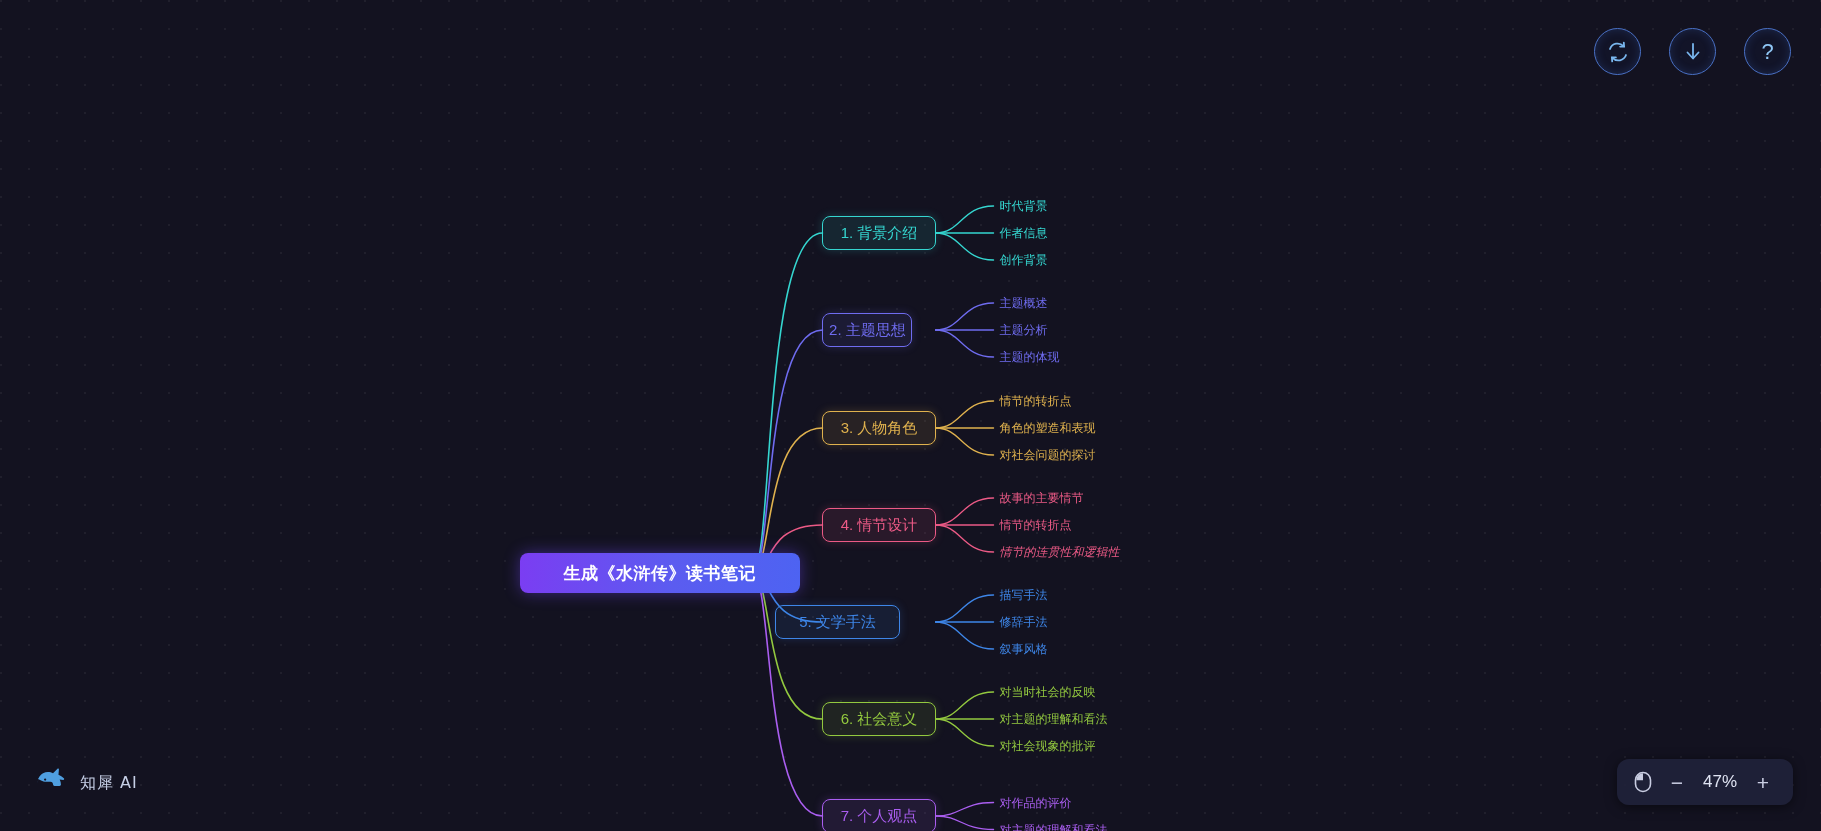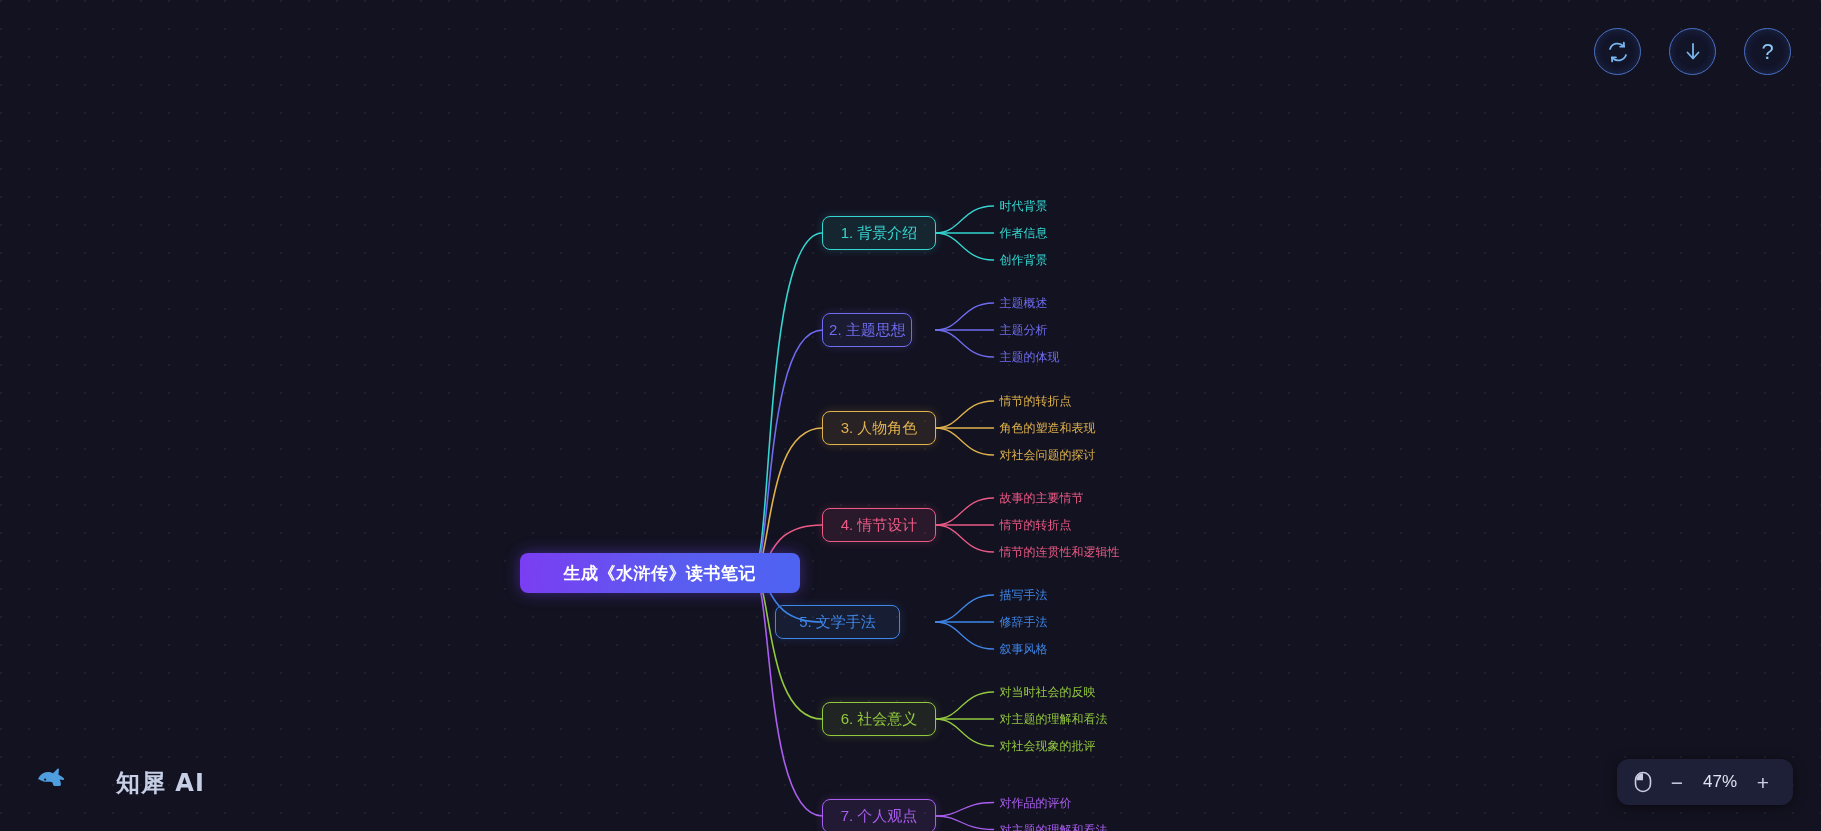--- a/index.html
+++ b/index.html
@@ -131,26 +131,25 @@
     transform: translateY(-50%);
   }
 
   
   #logo {
     position: absolute;
     left: 32px; bottom: 28px;
     display: flex; align-items: center; gap: 12px;
   }
   #logo-text {
-    font-size: 24px;
-    font-weight: bold;
+    font-size: 16px;
+    font-weight: normal;
     color: #c6cfe6;
     font-family: "DejaVu Sans", sans-serif;
     letter-spacing: 1px;
-    margin-left: 36px;
   }
 
   
   #zoom-bar {
     position: absolute;
     right: 28px; bottom: 26px;
     height: 46px;
     min-width: 175px;
     border-radius: 12px;
     background: rgba(32,34,58,0.88);
@@ -246,21 +245,21 @@
         <div class="leaf-label" style="left: 999.547px; top: 303px; color: rgb(111, 108, 240);">主题概述</div>
         <div class="leaf-label" style="left: 999.547px; top: 330px; color: rgb(111, 108, 240);">主题分析</div>
         <div class="leaf-label" style="left: 999.547px; top: 357px; color: rgb(111, 108, 240);">主题的体现</div>
         <div class="node branch" style="left: 822.453px; top: 411px; width: 113.094px; border-color: rgb(224, 178, 78); color: rgb(224, 178, 78); background: rgba(224, 178, 78, 0.1); box-shadow: rgba(224, 178, 78, 0.22) 0px 0px 10px;">3. 人物角色</div>
         <div class="leaf-label" style="left: 999.547px; top: 401px; color: rgb(224, 178, 78);">情节的转折点</div>
         <div class="leaf-label" style="left: 999.547px; top: 428px; color: rgb(224, 178, 78);">角色的塑造和表现</div>
         <div class="leaf-label" style="left: 999.547px; top: 455px; color: rgb(224, 178, 78);">对社会问题的探讨</div>
         <div class="node branch" style="left: 822.453px; top: 508px; width: 113.094px; border-color: rgb(236, 90, 134); color: rgb(236, 90, 134); background: rgba(236, 90, 134, 0.1); box-shadow: rgba(236, 90, 134, 0.22) 0px 0px 10px;">4. 情节设计</div>
         <div class="leaf-label" style="left: 999.547px; top: 498px; color: rgb(236, 90, 134);">故事的主要情节</div>
         <div class="leaf-label" style="left: 999.547px; top: 525px; color: rgb(236, 90, 134);">情节的转折点</div>
-        <div class="leaf-label" style="left: 999.547px; top: 552px; color: rgb(236, 90, 134);">情节的连贯性和逻辑性</div>
+        <div class="leaf-label" style="left: 999.547px; top: 552px; color: rgb(236, 90, 134); font-style: italic;">情节的连贯性和逻辑性</div>
         <div class="node branch" style="left: 775px; top: 605px; width: 125px; border-color: rgb(62, 134, 232); color: rgb(62, 134, 232); background: rgba(62, 134, 232, 0.1); box-shadow: rgba(62, 134, 232, 0.22) 0px 0px 10px;">5. 文学手法</div>
         <div class="leaf-label" style="left: 999.547px; top: 595px; color: rgb(62, 134, 232);">描写手法</div>
         <div class="leaf-label" style="left: 999.547px; top: 622px; color: rgb(62, 134, 232);">修辞手法</div>
         <div class="leaf-label" style="left: 999.547px; top: 649px; color: rgb(62, 134, 232);">叙事风格</div>
         <div class="node branch" style="left: 822.453px; top: 702px; width: 113.094px; border-color: rgb(147, 201, 63); color: rgb(147, 201, 63); background: rgba(147, 201, 63, 0.1); box-shadow: rgba(147, 201, 63, 0.22) 0px 0px 10px;">6. 社会意义</div>
         <div class="leaf-label" style="left: 999.547px; top: 692px; color: rgb(147, 201, 63);">对当时社会的反映</div>
         <div class="leaf-label" style="left: 999.547px; top: 719px; color: rgb(147, 201, 63);">对主题的理解和看法</div>
         <div class="leaf-label" style="left: 999.547px; top: 746px; color: rgb(147, 201, 63);">对社会现象的批评</div>
         <div class="node branch" style="left: 822.453px; top: 799px; width: 113.094px; border-color: rgb(170, 94, 240); color: rgb(170, 94, 240); background: rgba(170, 94, 240, 0.1); box-shadow: rgba(170, 94, 240, 0.22) 0px 0px 10px;">7. 个人观点</div>
         <div class="leaf-label" style="left: 999.547px; top: 802.5px; color: rgb(170, 94, 240);">对作品的评价</div>

